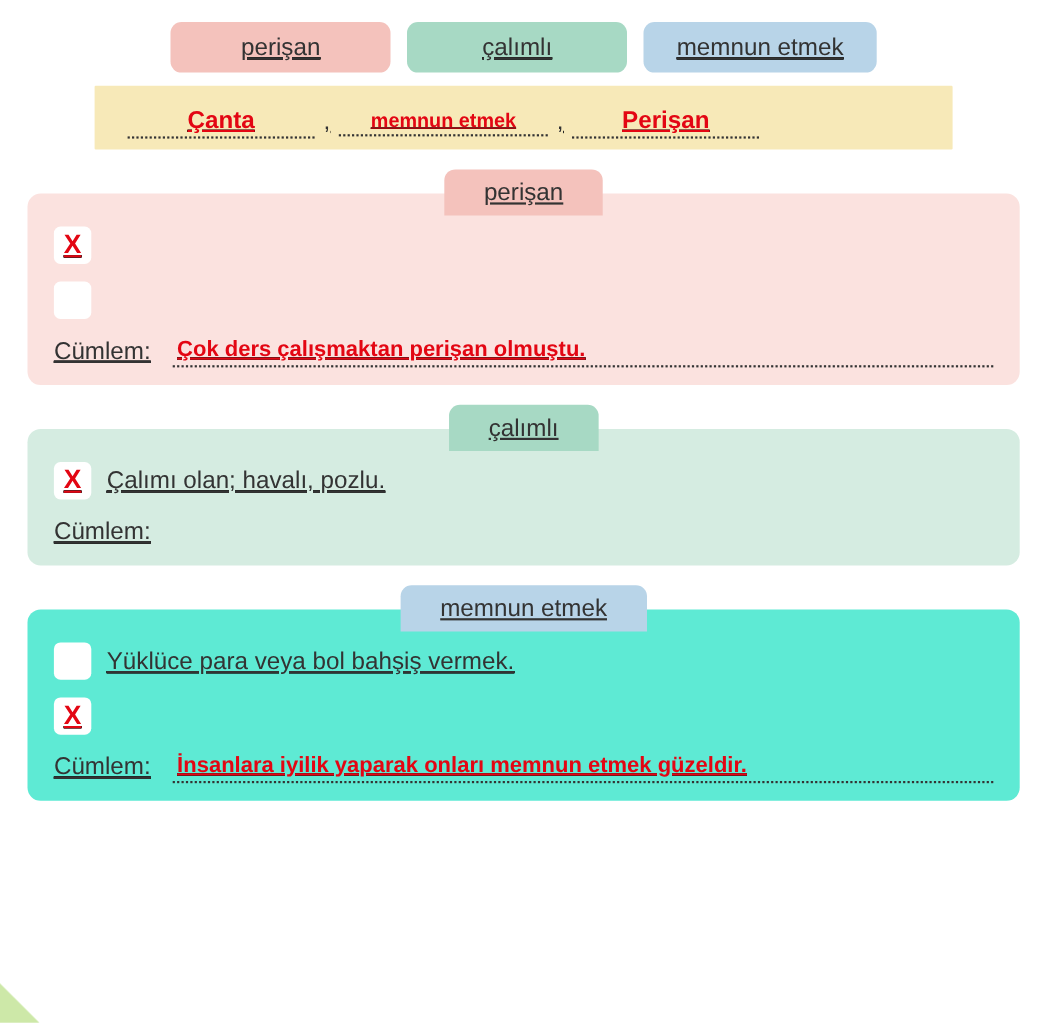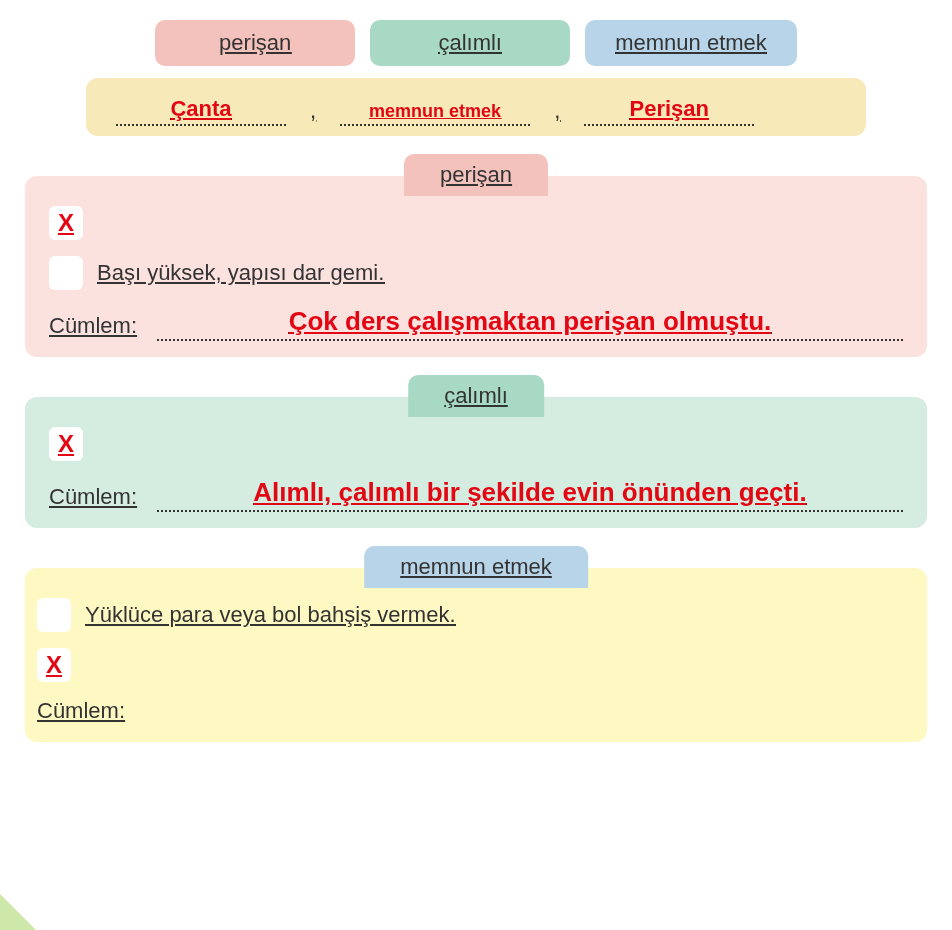--- a/index.html
+++ b/index.html
@@ -25,25 +25,25 @@
       min-width: 200px;
     }
     .pill.red { background: #f4c2bc; }
     .pill.green { background: #a7d9c4; }
     .pill.blue { background: #b8d4e8; }
 
     .answer-strip {
       margin: 0 auto 40px auto;
       width: 780px;
       background: #f7e9b8;
-      border-radius: 12px;
+      border-radius: 1px;
       padding: 18px 30px 10px 30px;
       display: flex;
-      align-items: flex-end;
-      gap: 20px;
+      align-items: center;
+      gap: 4px;
       font-size: 22px;
     }
     .answer-strip .blank {
       border-bottom: 2px dotted #333;
       min-width: 170px;
       text-align: center;
       color: #e30613;
       font-weight: bold;
       font-size: 22px;
       padding: 0 4px 2px 4px;
@@ -69,21 +69,21 @@
     }
     .section-body {
       border-radius: 12px;
       padding: 30px 24px 16px 24px;
     }
     .section.red .section-header { background: #f4c2bc; }
     .section.red .section-body { background: #fbe2df; }
     .section.green .section-header { background: #a7d9c4; }
     .section.green .section-body { background: #d5ece1; }
     .section.blue .section-header { background: #b8d4e8; }
-    .section.blue .section-body { background: #fef9c3; padding-left: 12px; }
+    .section.blue .section-body { background: #5eead4; }
 
     .option {
       display: flex;
       align-items: center;
       gap: 14px;
       margin-bottom: 16px;
       font-size: 22px;
       color: #333;
     }
     .checkbox {
@@ -106,24 +106,23 @@
       color: #333;
       gap: 20px;
       margin-top: 4px;
     }
     .sentence-row .label { white-space: nowrap; padding-bottom: 2px;}
     .sentence-line {
       flex: 1;
       border-bottom: 2px dotted #333;
       color: #e30613;
       font-weight: bold;
-      font-size: 26px;
+      font-size: 20px;
       padding: 0 4px 2px 4px;
       white-space: nowrap;
-      text-align: center;
     }
     .page-corner {
       position: fixed;
       bottom: 0;
       left: 0;
       width: 0; height: 0;
       border-left: 36px solid #cde8a8;
       border-top: 36px solid transparent;
     }
   </style>
@@ -145,51 +144,51 @@
 </div>
 
 <div class="section red">
   <div class="section-header">perişan</div>
   <div class="section-body">
     <div class="option">
       <div class="checkbox">X</div>
     </div>
     <div class="option">
       <div class="checkbox"></div>
-      <span>Başı yüksek, yapısı dar gemi.</span>
     </div>
     <div class="sentence-row">
       <span class="label">Cümlem:</span>
       <span class="sentence-line">Çok ders çalışmaktan perişan olmuştu.</span>
     </div>
   </div>
 </div>
 
 <div class="section green">
   <div class="section-header">çalımlı</div>
   <div class="section-body">
     <div class="option">
       <div class="checkbox">X</div>
+      <span>Çalımı olan; havalı, pozlu.</span>
     </div>
     <div class="sentence-row">
       <span class="label">Cümlem:</span>
-      <span class="sentence-line">Alımlı, çalımlı bir şekilde evin önünden geçti.</span>
     </div>
   </div>
 </div>
 
 <div class="section blue">
   <div class="section-header">memnun etmek</div>
   <div class="section-body">
     <div class="option">
       <div class="checkbox"></div>
       <span>Yüklüce para veya bol bahşiş vermek.</span>
     </div>
     <div class="option">
       <div class="checkbox">X</div>
     </div>
     <div class="sentence-row">
       <span class="label">Cümlem:</span>
+      <span class="sentence-line">İnsanlara iyilik yaparak onları memnun etmek güzeldir.</span>
     </div>
   </div>
 </div>
 
 <div class="page-corner"></div>
 
 </body></html>

